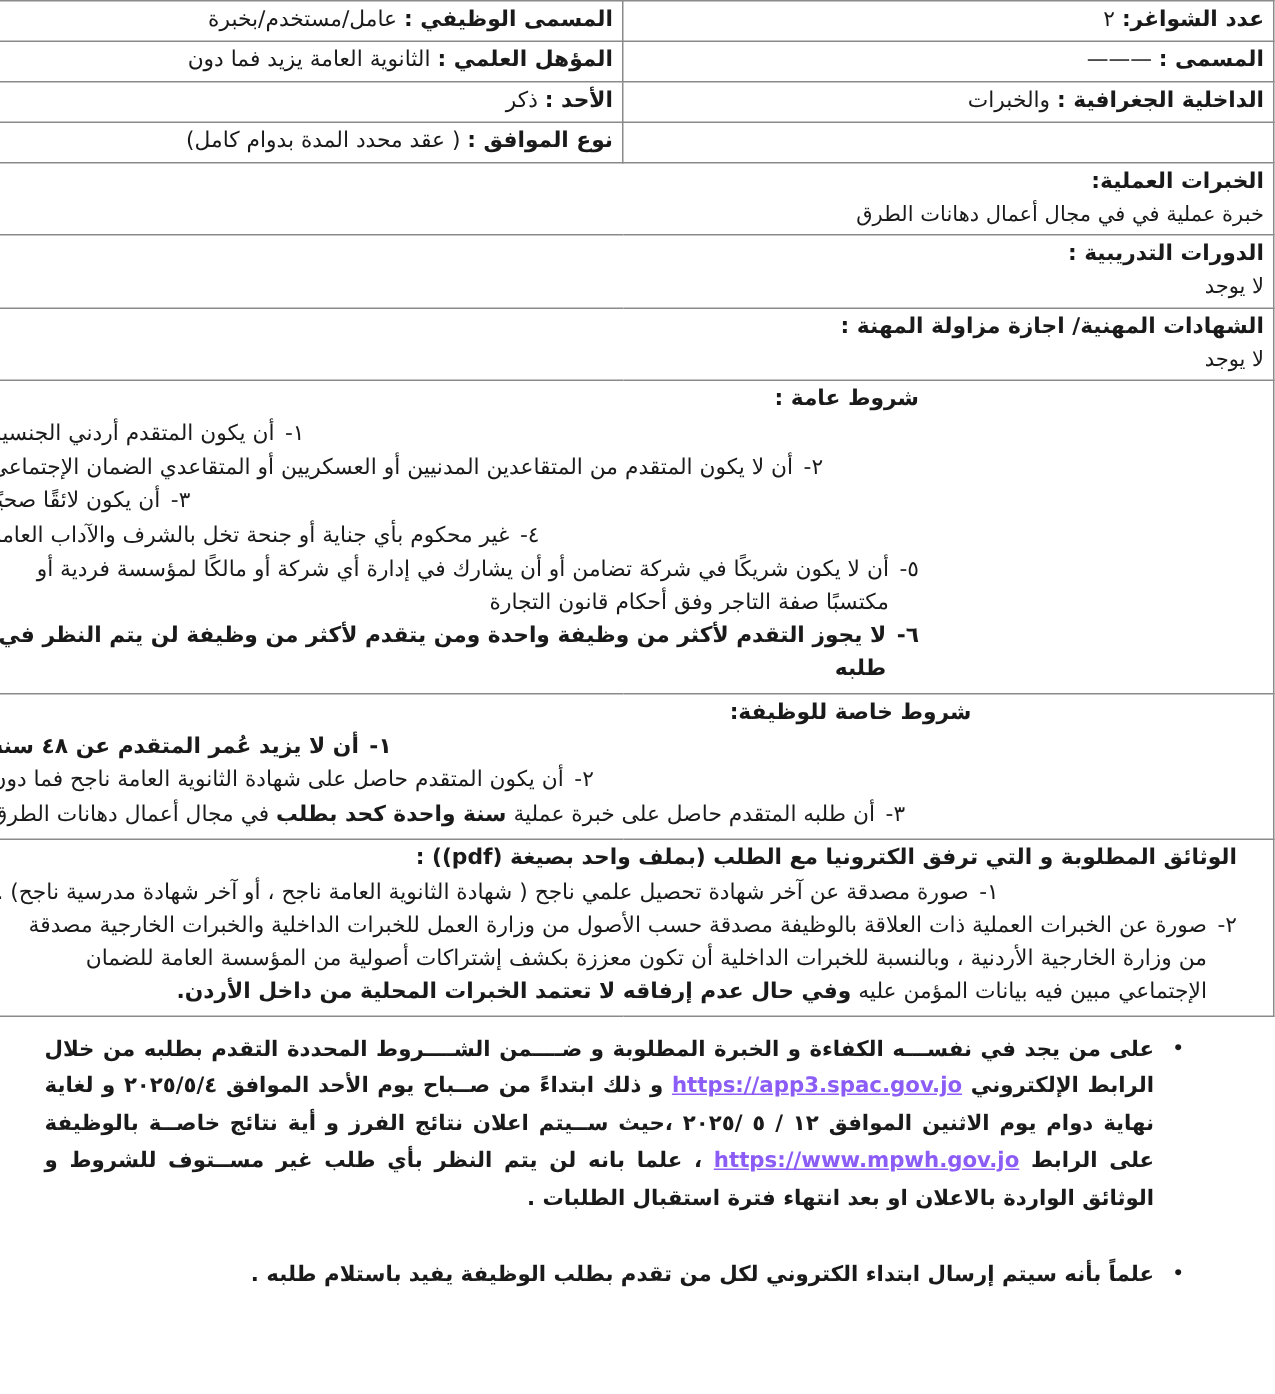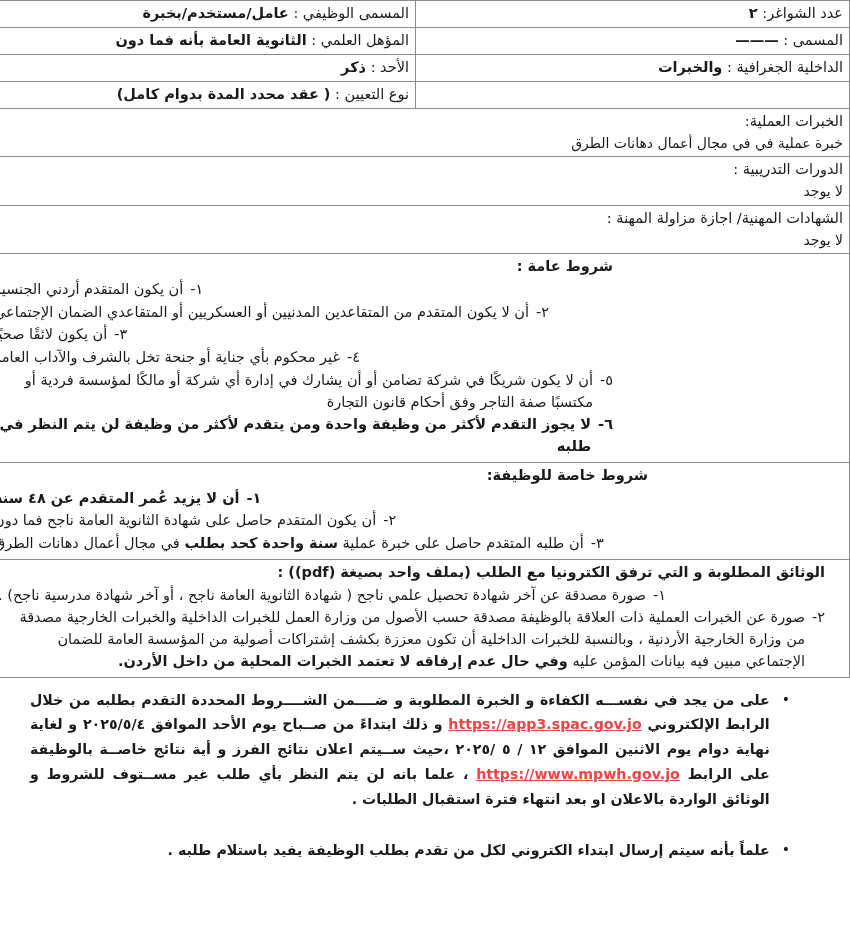--- a/index.html
+++ b/index.html
@@ -35,24 +35,24 @@
     vertical-align: top;
     font-size: 14.5px;
     line-height: 1.45;
     text-align: right;
   }
   td.col-right { width: 421px; }
   td.col-left  { width: 421px; }
   td.full { }
 
   .lbl {
+    font-weight: bold;
+  }
+  .val {
     font-weight: normal;
-  }
-  .val {
-    font-weight: bold;
   }
   .sub {
     font-weight: normal;
     font-size: 14px;
     display: block;
     margin-top: 1px;
   }
 
   
   .block {
@@ -119,21 +119,21 @@
     font-size: 14px;
     line-height: 1.7;
   }
   ul.bl > li .body {
     flex: 1 1 auto;
     text-align: justify;
     text-align-last: right;
     font-weight: bold;
   }
   a.link {
-    color: #ef4444;
+    color: #8b5cf6;
     text-decoration: underline;
     font-weight: bold;
     direction: ltr;
     unicode-bidi: embed;
     display: inline-block;
   }
 </style>
 </head>
 <body>
 
@@ -152,39 +152,39 @@
         </td>
       </tr>
 
       <tr>
         <td class="col-left">
           <span class="lbl">المسمى :</span>
           <span class="val">———</span>
         </td>
         <td class="col-right">
           <span class="lbl">المؤهل العلمي :</span>
-          <span class="val">الثانوية العامة بأنه فما دون</span>
+          <span class="val">الثانوية العامة يزيد فما دون</span>
         </td>
       </tr>
 
       <tr>
         <td class="col-left">
           <span class="lbl">الداخلية الجغرافية :</span>
           <span class="val">والخبرات</span>
         </td>
         <td class="col-right">
           <span class="lbl">الأحد :</span>
           <span class="val">ذكر</span>
         </td>
       </tr>
 
       <tr>
         <td class="col-left">&nbsp;</td>
         <td class="col-right">
-          <span class="lbl">نوع التعيين :</span>
+          <span class="lbl">نوع الموافق :</span>
           <span class="val">( عقد محدد المدة بدوام كامل)</span>
         </td>
       </tr>
 
       <tr>
         <td class="full" colspan="2">
           <span class="lbl">الخبرات العملية:</span>
           <span class="sub">خبرة عملية في في مجال أعمال دهانات الطرق</span>
         </td>
       </tr>

